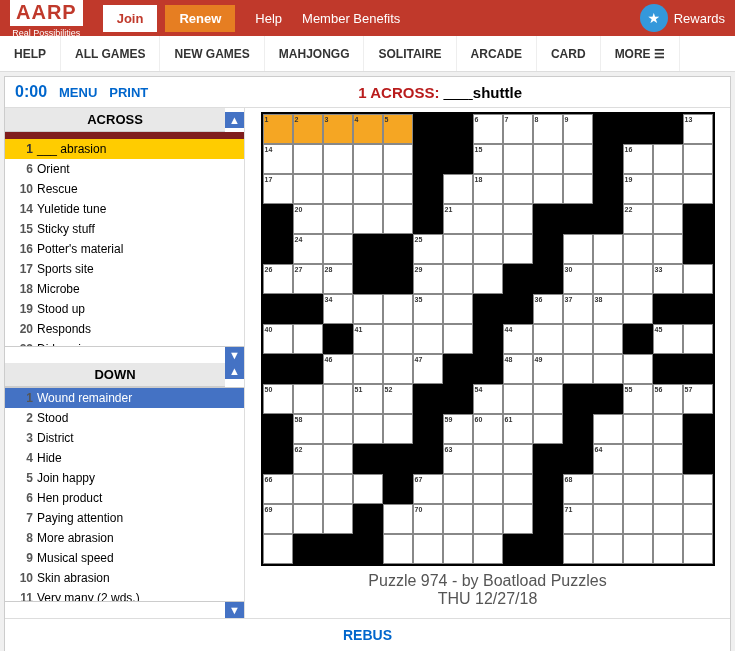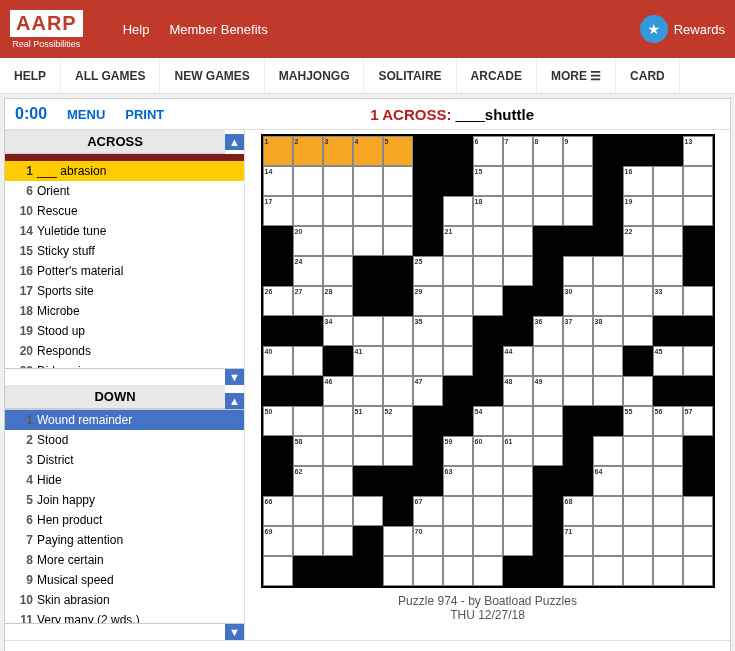--- a/index.html
+++ b/index.html
@@ -4,21 +4,21 @@
   <style>
     * { margin: 0; padding: 0; box-sizing: border-box; }
     body { font-family: Arial, sans-serif; font-size: 13px; background: #f0f0f0; width: 735px; }
 
     
     .top-bar {
       background: #c0392b;
       display: flex;
       align-items: center;
       padding: 4px 10px;
-      height: 58px;
+      height: 36px;
       color: white;
     }
     .aarp-logo {
       display: flex;
       flex-direction: column;
       align-items: center;
       margin-right: 20px;
     }
     .aarp-logo .logo-text {
       background: white;
@@ -109,21 +109,21 @@
       border: 1px solid #ccc;
       margin: 4px;
     }
 
     
     .game-top-bar {
       display: flex;
       align-items: center;
       padding: 6px 10px;
       border-bottom: 1px solid #ddd;
-      gap: 20px;
+      gap: 12px;
     }
     .timer {
       color: #0066cc;
       font-weight: bold;
       font-size: 16px;
     }
     .game-btn {
       color: #0066cc;
       font-weight: bold;
       font-size: 13px;
@@ -229,21 +229,21 @@
       left: 1px;
       font-size: 7px;
       font-weight: bold;
       color: #333;
       line-height: 1;
     }
 
     .grid-footer {
       margin-top: 6px;
       text-align: center;
-      font-size: 12px;
+      font-size: 16px;
       color: #555;
     }
 
     
     .rebus-bar {
       border-top: 1px solid #ddd;
       padding: 8px;
       text-align: center;
       background: white;
     }
@@ -270,39 +270,43 @@
     }
   </style>
 </head>
 <body>
 
 <div class="top-bar">
   <div class="aarp-logo">
     <div class="logo-text">AARP</div>
     <div class="tagline">Real Possibilities</div>
   </div>
+  <div class="top-nav-btns">
+    <button class="btn-join">Join</button>
+    <button class="btn-renew">Renew</button>
+  </div>
   <div class="top-nav-links">
     <span>Help</span>
     <span>Member Benefits</span>
   </div>
   <div class="rewards-btn">
     <div class="rewards-icon">★</div>
     <span>Rewards</span>
   </div>
 </div>
 
 <div class="second-bar">
   <div class="nav-item">HELP</div>
   <div class="nav-item">ALL GAMES</div>
   <div class="nav-item">NEW GAMES</div>
   <div class="nav-item">MAHJONGG</div>
   <div class="nav-item">SOLITAIRE</div>
   <div class="nav-item">ARCADE</div>
+  <div class="nav-item">CARD</div>
   <div class="nav-item">MORE ☰</div>
-  <div class="nav-item">CARD</div>
 </div>
 
 <div class="game-container">
 
   <div class="game-top-bar">
     <span class="timer">0:00</span>
     <button class="game-btn">MENU</button>
     <button class="game-btn">PRINT</button>
     <div class="clue-display">
       <span class="clue-num">1 ACROSS:</span>
@@ -365,21 +369,21 @@
               <span class="clue-num-label">22</span>
               <span>Did again</span>
             </div>
           </div>
         <div style="display:flex; justify-content:flex-end; border-top:1px solid #ccc;">
           <button class="scroll-arrow">▼</button>
         </div>
       </div>
 
       <div class="clue-section" style="height:50%;">
-        <div style="display:flex; align-items:flex-end; border-bottom:1px solid #ccc;">
+        <div style="display:flex; align-items:flex-start; border-bottom:1px solid #ccc;">
           <div class="clue-section-header" style="flex:1;">DOWN</div>
           <button class="scroll-arrow">▲</button>
         </div>
         <div class="clue-list" id="down-list">
         <div class="clue-item highlighted">
               <span class="clue-num-label">1</span>
               <span>Wound remainder</span>
             </div>
             <div class="clue-item">
               <span class="clue-num-label">2</span>
@@ -400,21 +404,21 @@
             <div class="clue-item">
               <span class="clue-num-label">6</span>
               <span>Hen product</span>
             </div>
             <div class="clue-item">
               <span class="clue-num-label">7</span>
               <span>Paying attention</span>
             </div>
             <div class="clue-item">
               <span class="clue-num-label">8</span>
-              <span>More certain</span>
+              <span>More abrasion</span>
             </div>
             <div class="clue-item">
               <span class="clue-num-label">9</span>
               <span>Musical speed</span>
             </div>
             <div class="clue-item">
               <span class="clue-num-label">10</span>
               <span>Skin abrasion</span>
             </div>
             <div class="clue-item">

